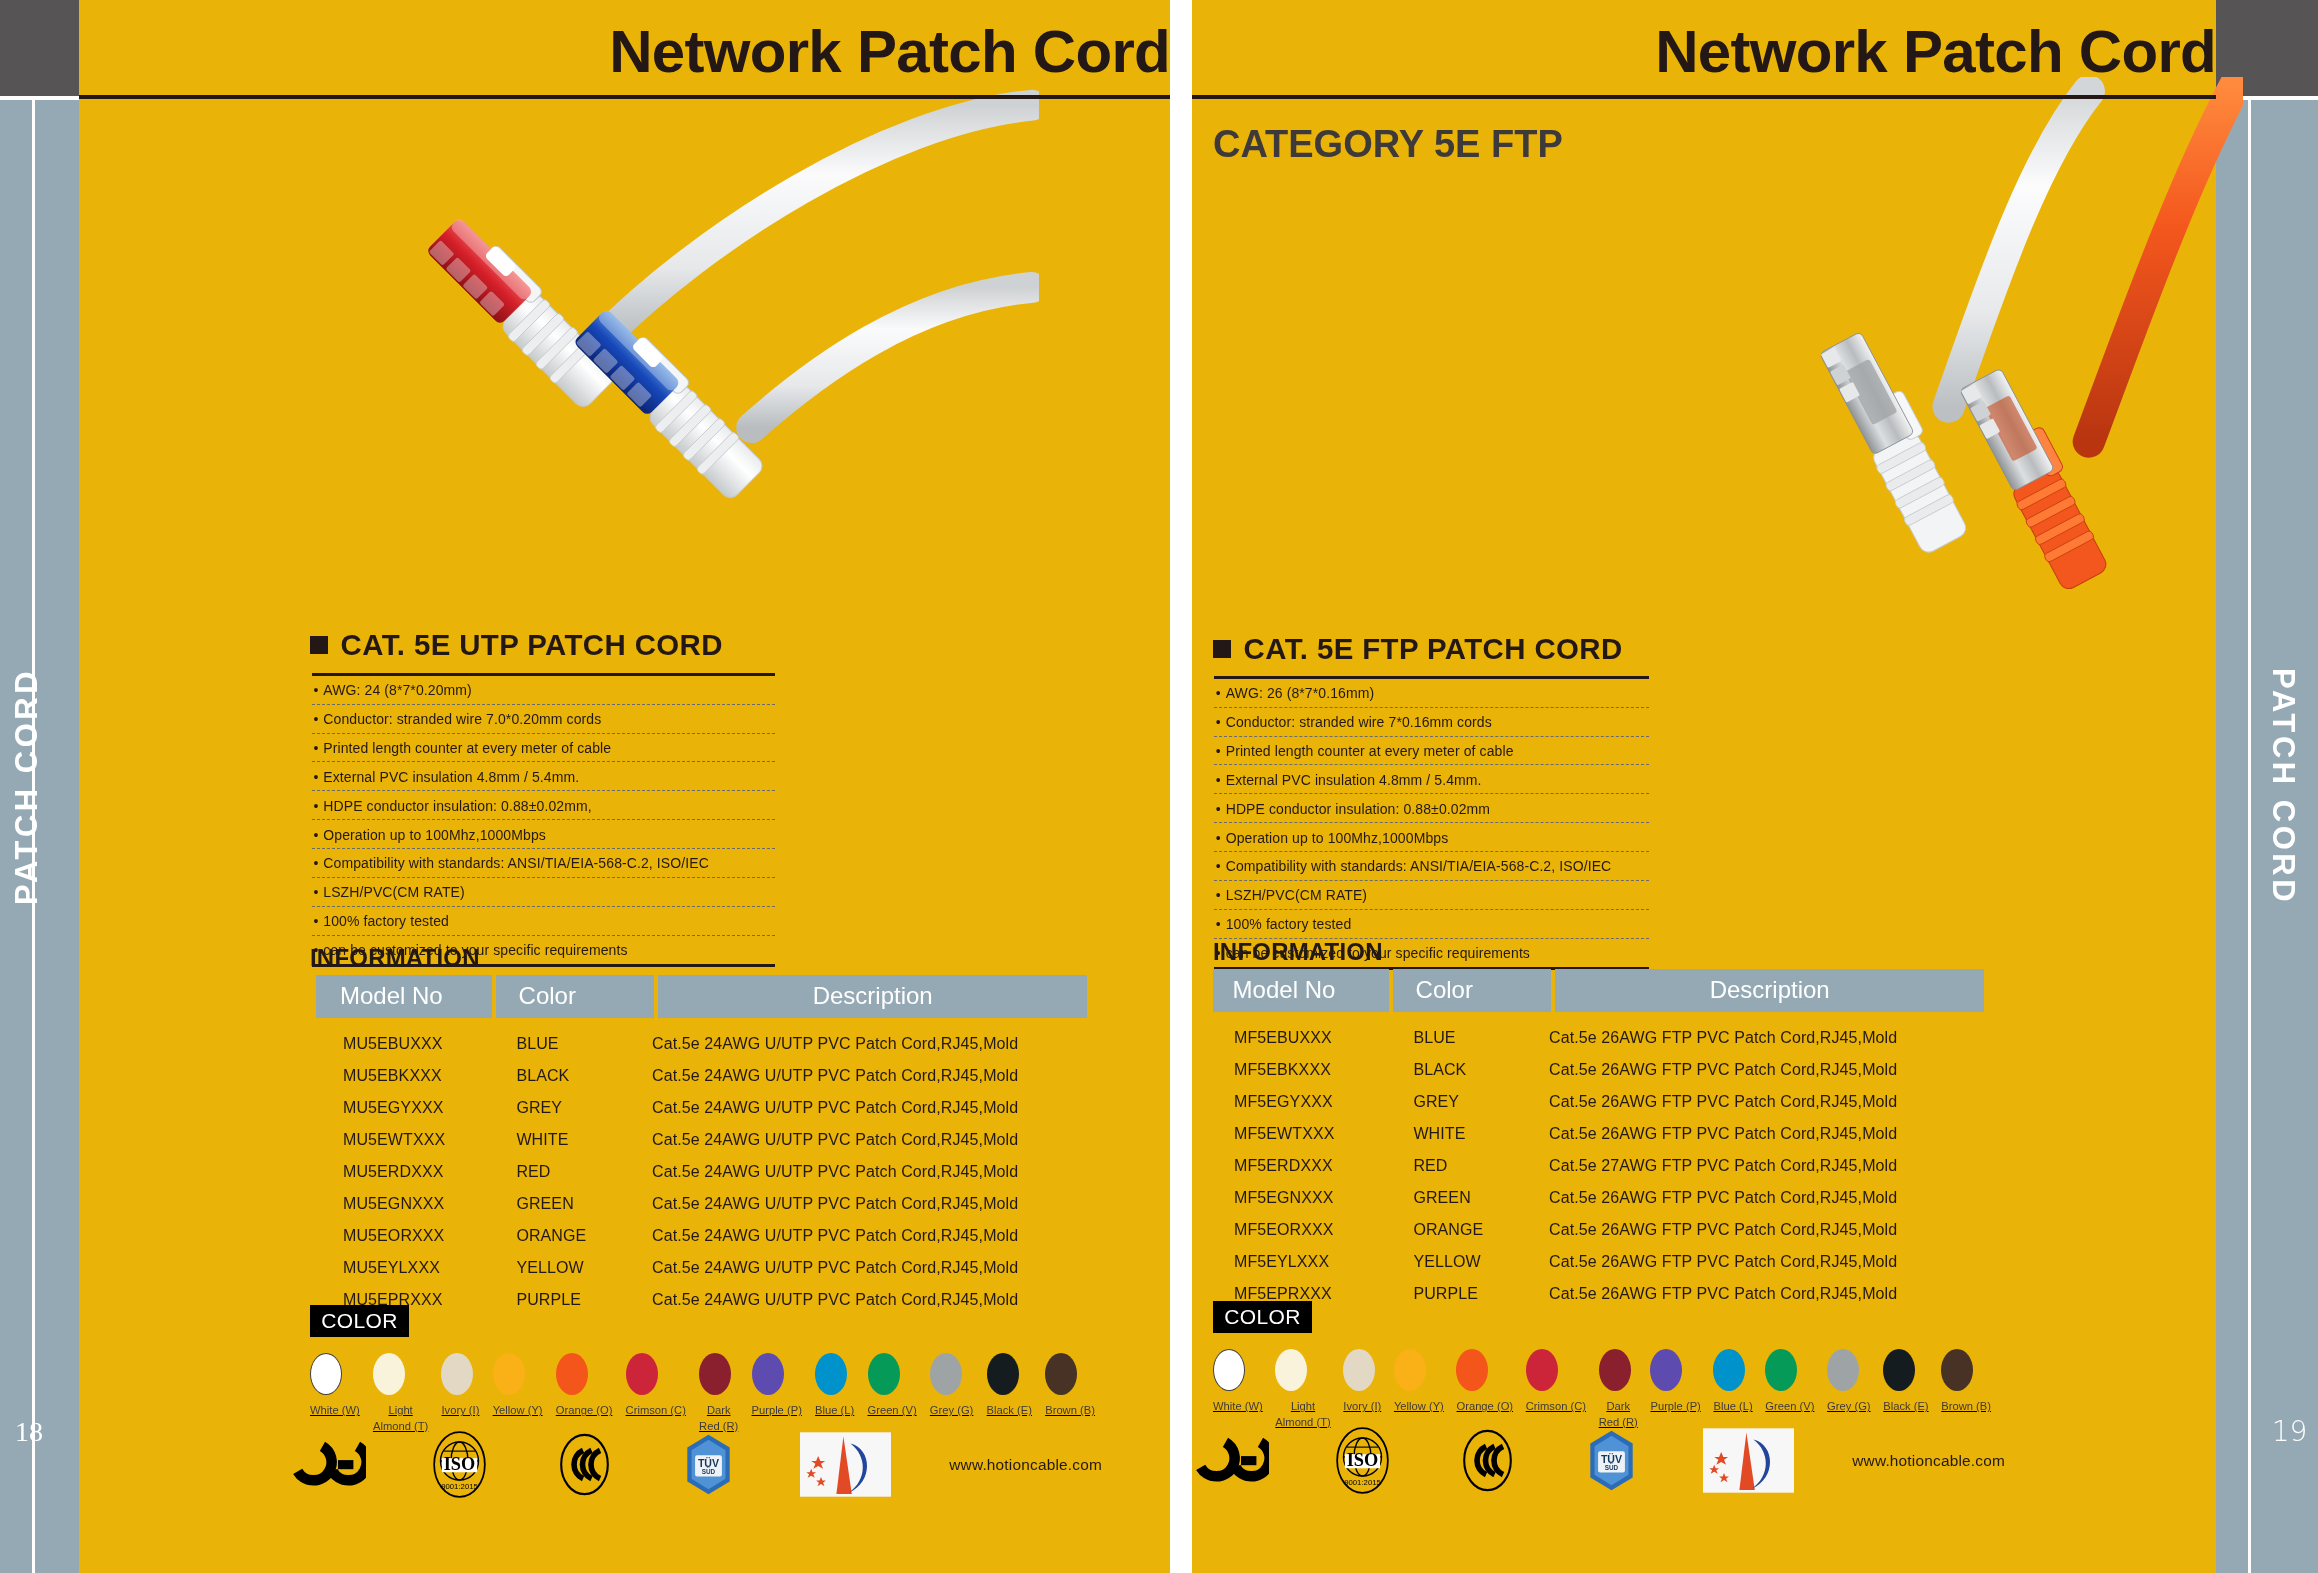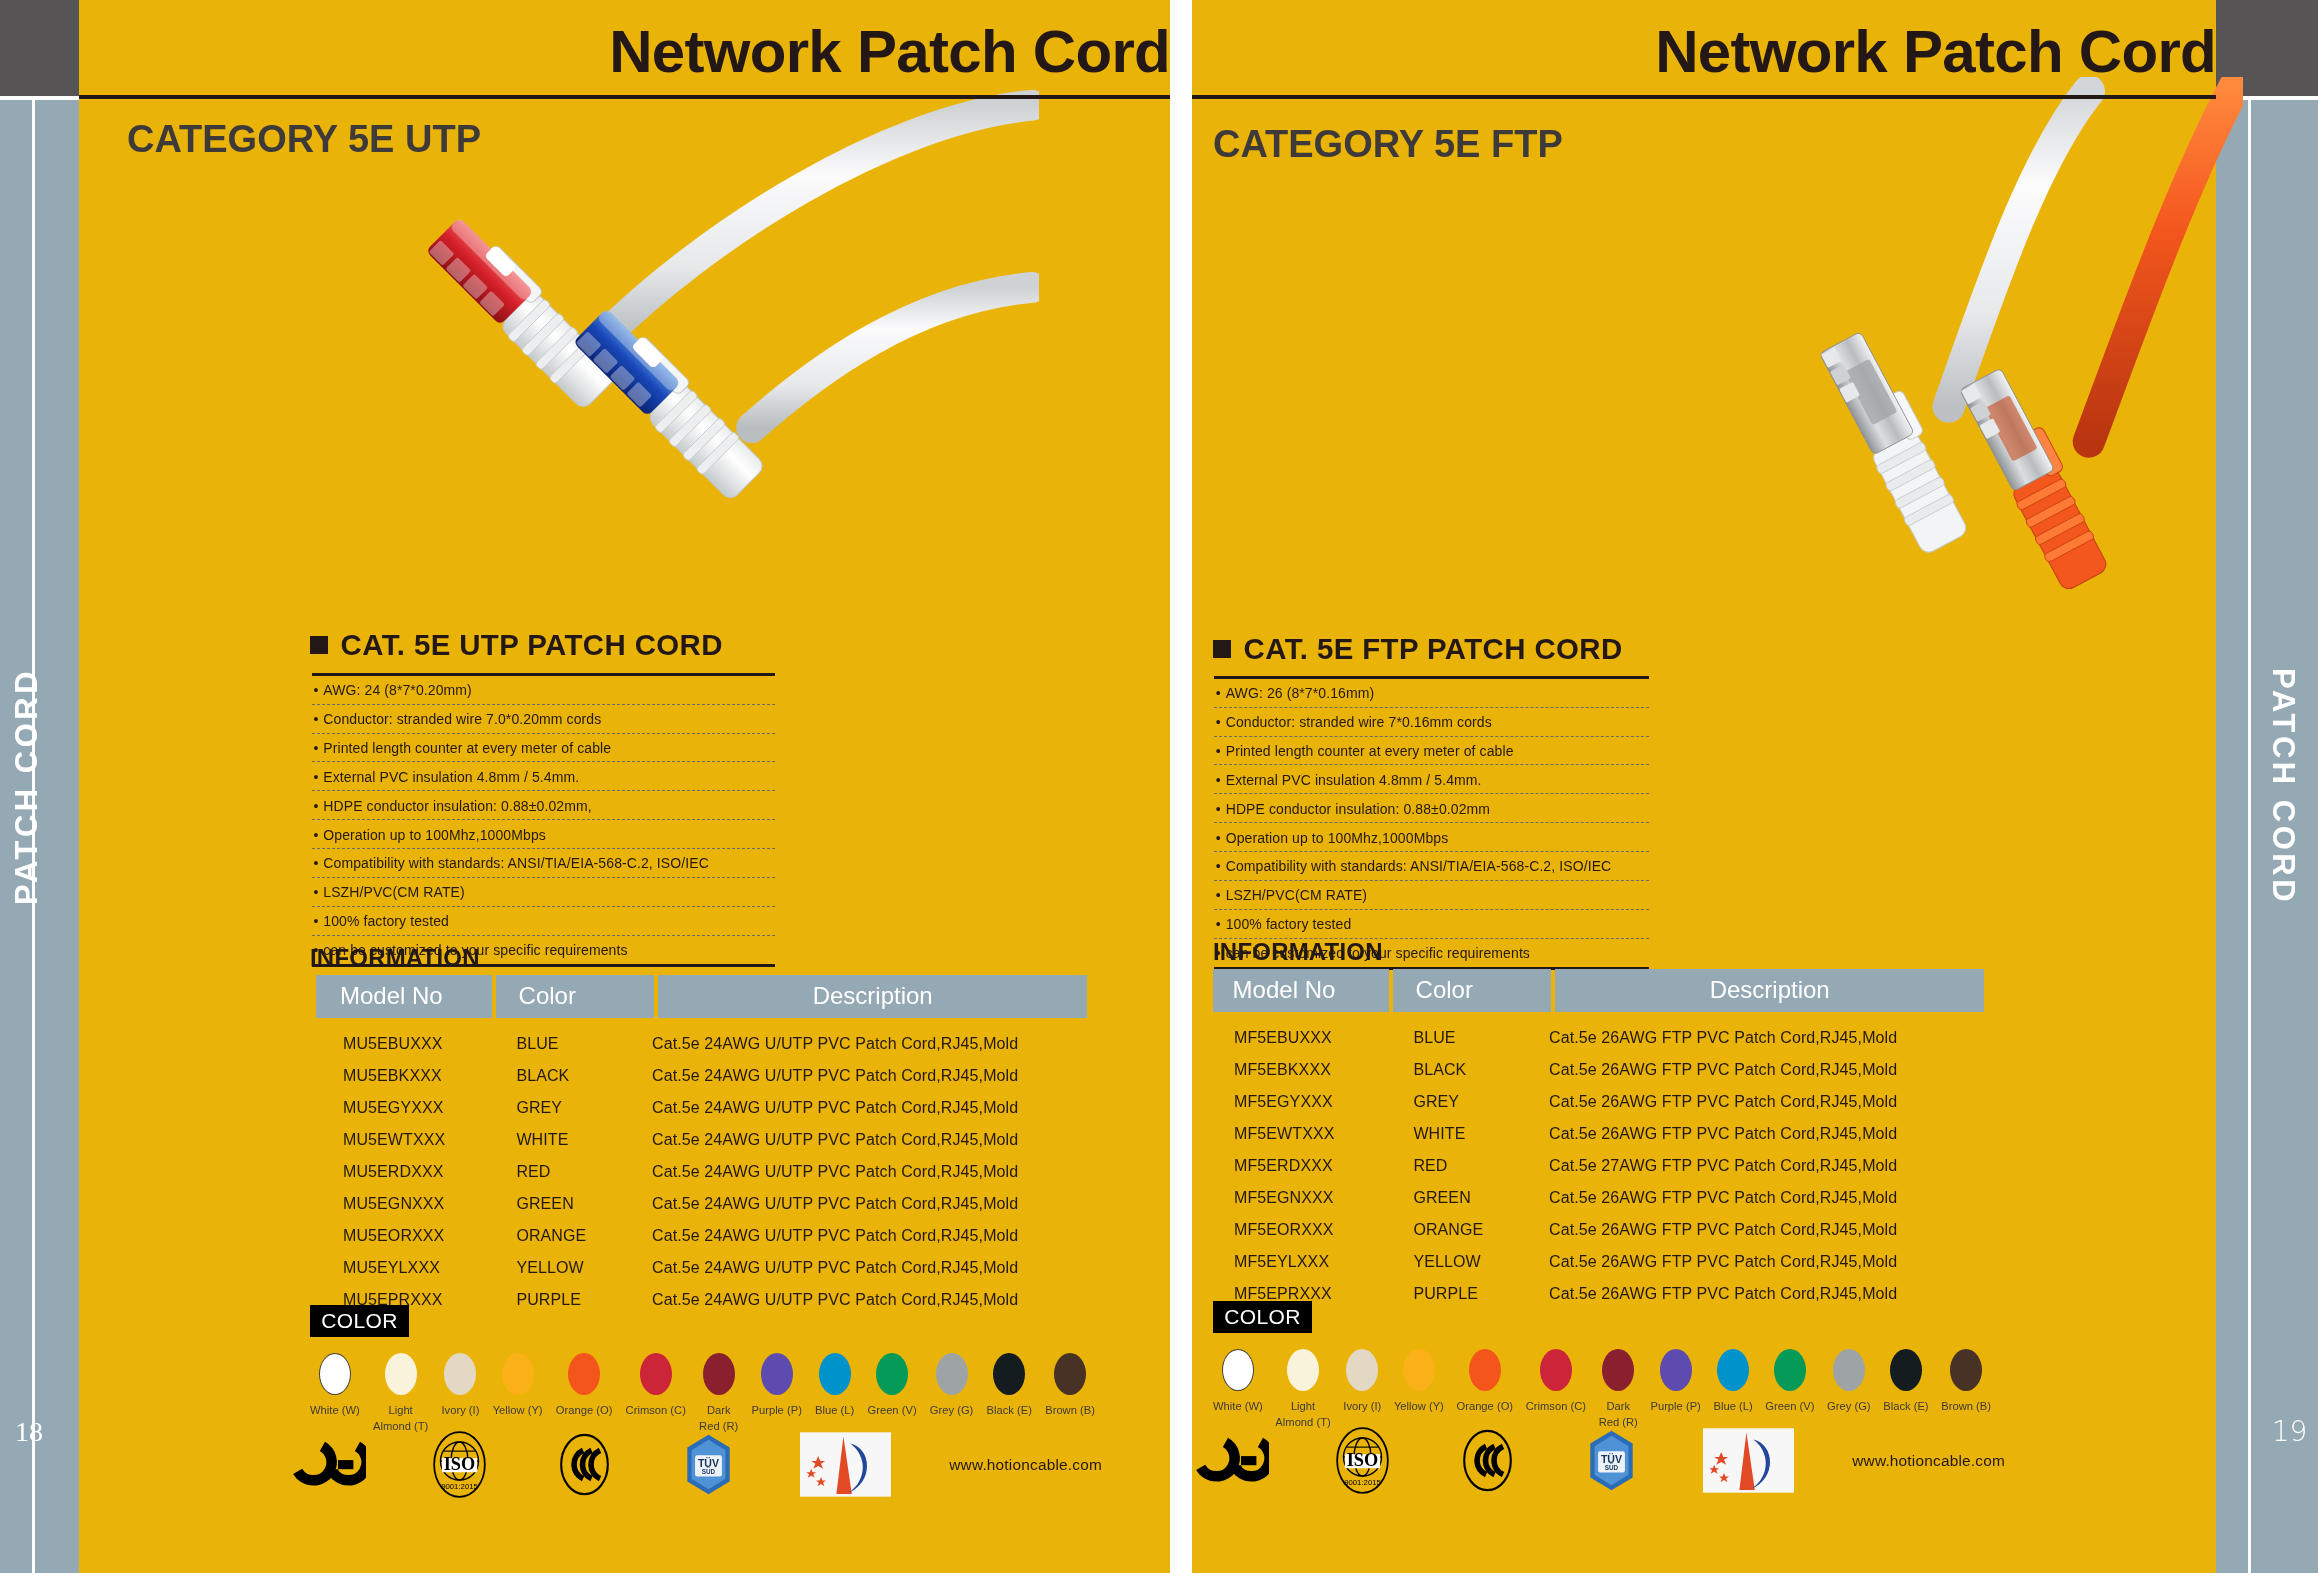--- a/index.html
+++ b/index.html
@@ -116,21 +116,21 @@
   .tbl.right-tbl .td.c1 { padding-left: 21px; }
   .tbl.right-tbl .th.c1 { padding-left: 19.6px; }
 
   
   .color-badge {
     position: absolute; background: #000000; color: #ffffff;
     font-family: "Liberation Sans Narrow", "Liberation Sans", sans-serif;
     font-size: 21px; padding: 3.5px 11.2px 4.9px 11.2px; letter-spacing: 0.4px;
   }
   .swatches { position: absolute; display: flex; }
-  .sw-item { display: flex; flex-direction: column; align-items: center; }
+  .sw-item { display: flex; flex-direction: column; align-items: flex-start; text-decoration: underline; }
   .sw-dot { width: 32px; height: 42px; border-radius: 50%; }
   .sw-dot.outline { background: #ffffff; border: 1.4px solid #3f3f3f; }
   .sw-lbl {
     margin-top: 8.4px; font-size: 11.2px; color: #3E3A39; text-align: center;
     font-family: "Liberation Sans Narrow", "Liberation Sans", sans-serif;
     line-height: 1.35; white-space: pre-line;
   }
 
   
   .footer { position: absolute; display: flex; align-items: center; }
@@ -225,21 +225,20 @@
         <rect x="-78" y="8" width="28" height="24" rx="3" fill="#ffffff" opacity=".34"></rect>
         <rect x="-44" y="8" width="28" height="24" rx="3" fill="#ffffff" opacity=".34"></rect>
         <rect x="-86" y="-42" width="44" height="22" rx="6" fill="#ffffff"></rect>
       </g>
     </svg>
 
     <div class="hdr" style="left:0px; top:17px; right:0px;">
       <div class="hdr-title">Network Patch Cord</div>
     </div>
     <div class="hdr-rule" style="position:absolute; left:0px; top:95px; right:0px;"></div>
-    <div class="hdr-sub" style="position:absolute; left:48px; top:118px;">CATEGORY 5E UTP</div>
 
     <div class="sec-head" style="left:231px; top:628px;">
       <span class="sec-sq"></span>
       <span class="sec-txt">CAT. 5E UTP PATCH CORD</span>
     </div>
 
     <div class="specs" style="left:233px; top:673px; width:463px;">
       <div class="top-rule"></div>
       <div>
           <div class="spec-row"><span class="dot">•</span><span>AWG: 24 (8*7*0.20mm)</span></div>

